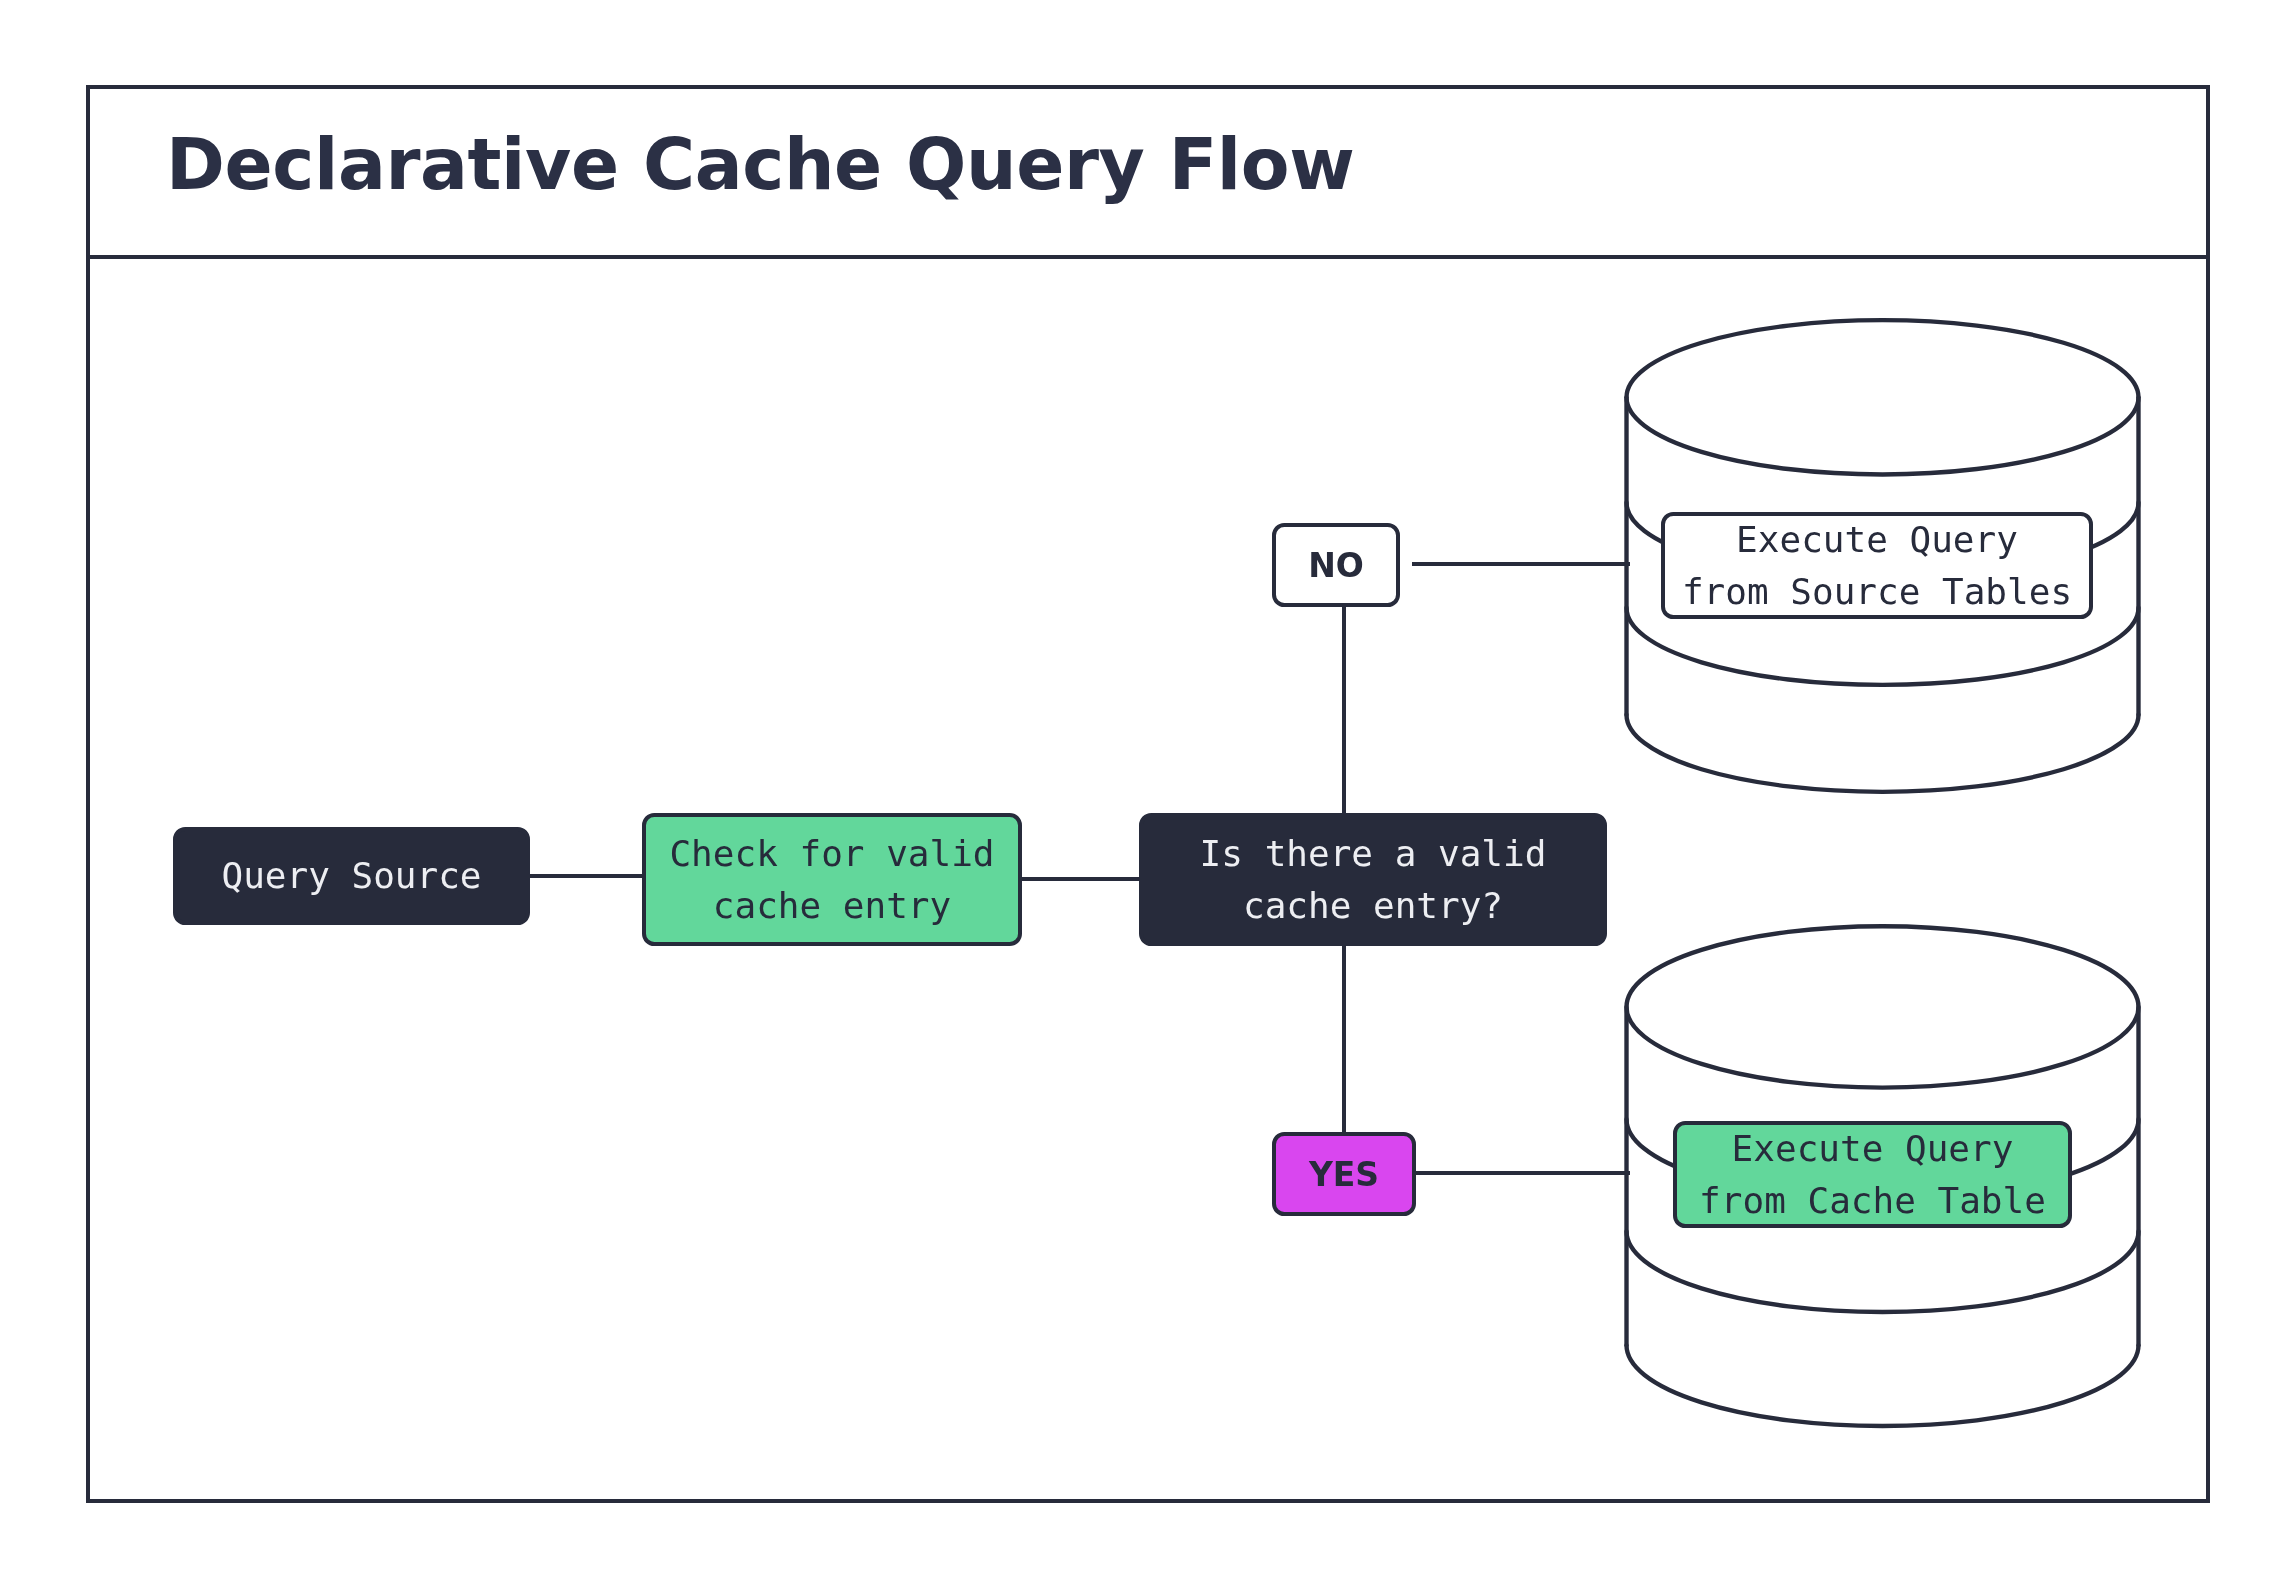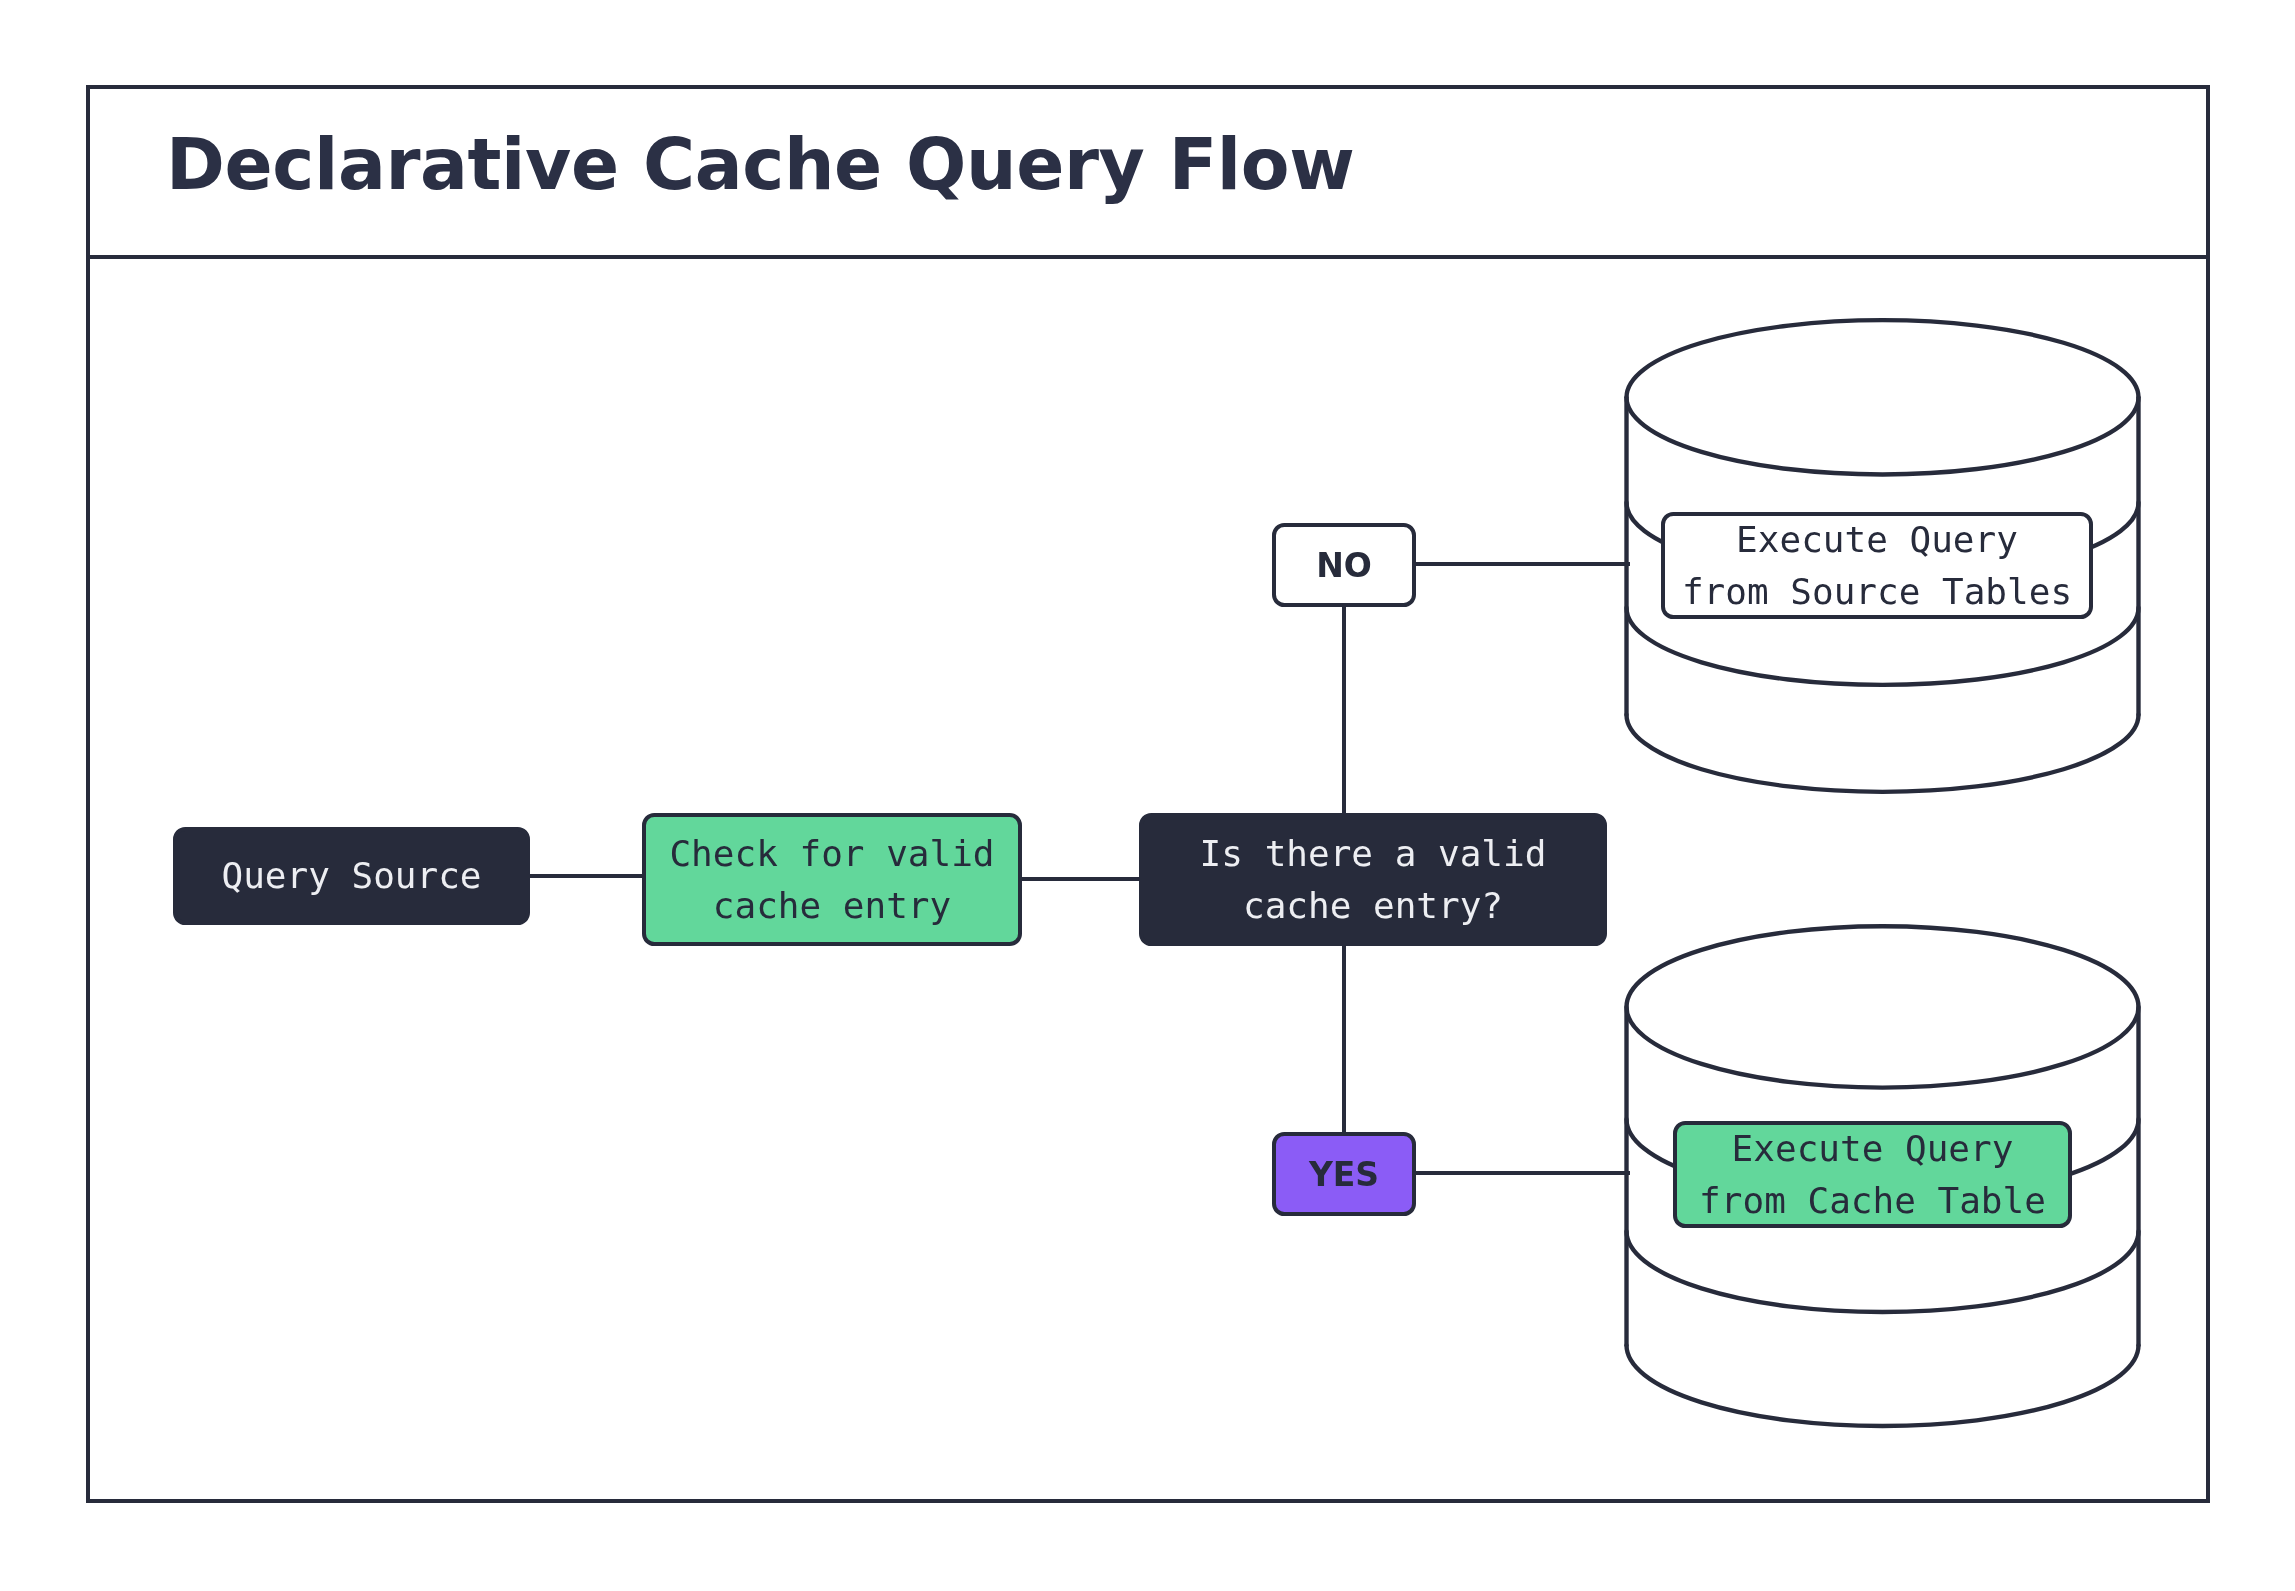--- a/index.html
+++ b/index.html
@@ -110,26 +110,26 @@
     align-items: center;
     justify-content: center;
     font-family: "DejaVu Sans", sans-serif;
     font-size: 33px;
     font-weight: 600;
     border: 4.4px solid #272B3B;
     border-radius: 12.3px;
     z-index: 6;
   }
   #pill-no {
-    left: 1272px; top: 523px;  width: 144px; height: 84px;
+    left: 1272px; top: 523px;  width: 128px; height: 84px;
     background: #ffffff; color: #272B3B;
   }
   #pill-yes {
     left: 1272px; top: 1132px; width: 144px; height: 84px;
-    background: #8b5cf6; color: #272B3B;
+    background: #d946ef; color: #272B3B;
   }
 
   
   .line {
     position: absolute;
     background: #272B3B;
     z-index: 1;
   }
   .line.h { height: 4.4px; }
   .line.v { width: 4.4px; }

